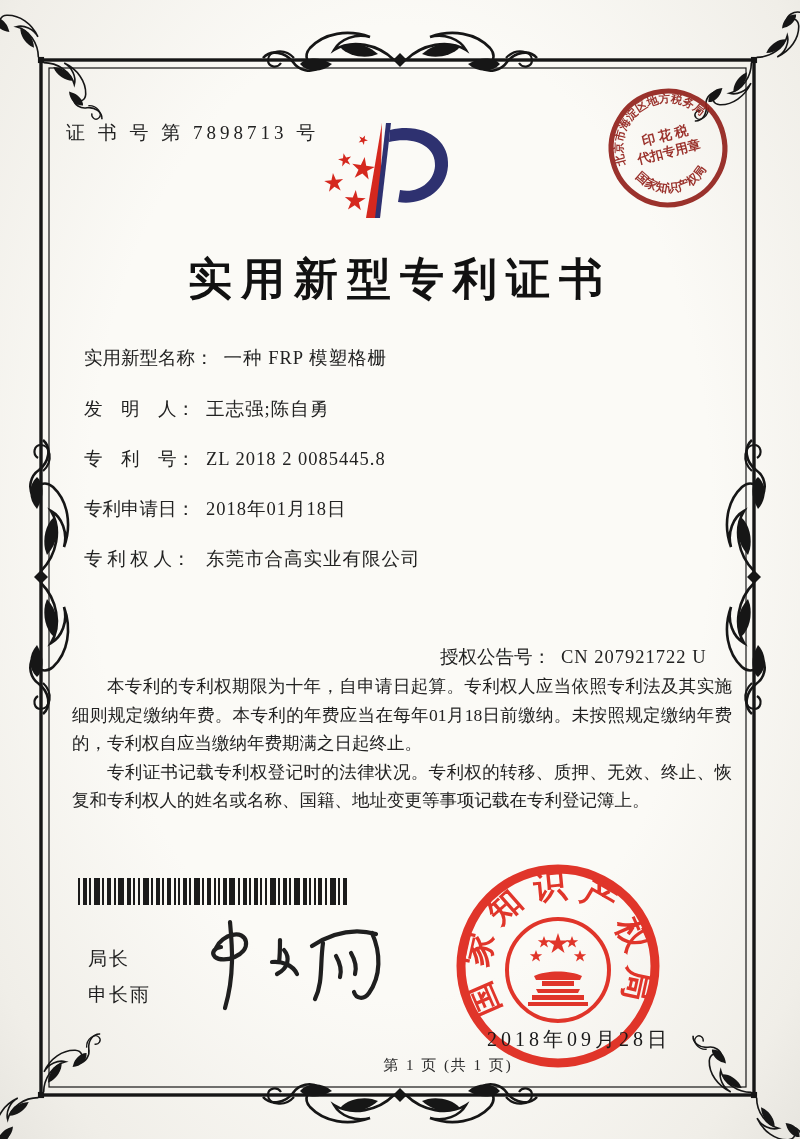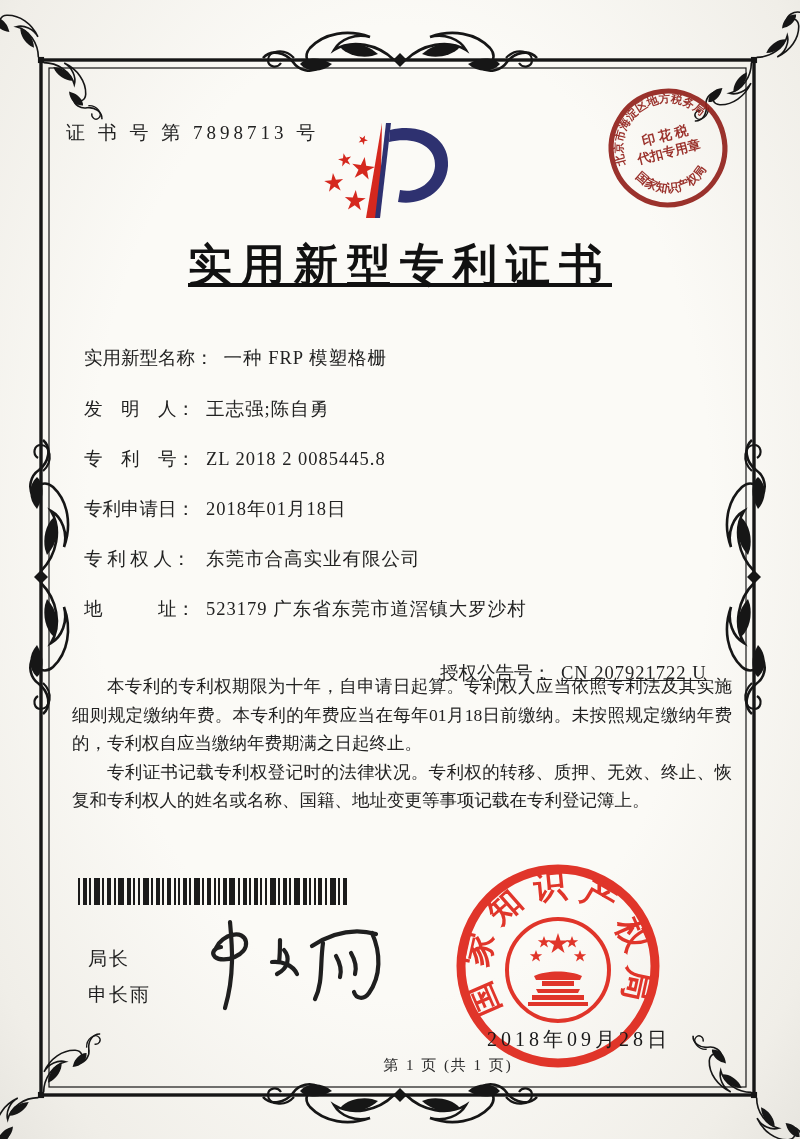--- a/index.html
+++ b/index.html
@@ -19,28 +19,28 @@
   
   .cert-no { left:66px; top:120px; font-size:19px; letter-spacing:4px; color:#222; z-index:3; }
 
   
   .logo { left:308px; top:114px; width:148px; height:110px; z-index:3; }
 
   
   .tax-stamp { left:606px; top:86px; width:124px; height:124px; z-index:4; transform:rotate(-14deg); opacity:.92; }
 
   
-  .title { left:0; top:236px; width:100%; text-align:center; font-size:44px; font-weight:700;
-           letter-spacing:9px; color:#111; z-index:3;text-decoration:underline; }
+  .title { left:0; top:250px; width:100%; text-align:center; font-size:44px; font-weight:700;
+           letter-spacing:9px; color:#111; z-index:3; }
 
   
   .field-row { position:absolute; left:84px; font-size:18.5px; white-space:nowrap; z-index:3; color:#222; }
   .flabel { display:inline-block; min-width:112px; white-space:pre; }
   .fvalue { margin-left:10px; letter-spacing:1px; }
-  .grant-no-cell { position:absolute; left:356px; top:16px;text-decoration:underline; }
+  .grant-no-cell { position:absolute; left:356px; top:0; }
 
   
   .body-text { left:72px; top:672px; width:660px; z-index:3; font-size:17.5px; line-height:28.6px;
                text-align:justify; color:#222; }
   .body-text p { text-indent:2em; }
 
   
   .barcode { left:78px; top:878px; height:27px; display:flex; align-items:stretch; z-index:3; }
   .barcode span { background:#1b1b1b; flex:0 0 auto; margin-right:2.6px; }
 
@@ -134,23 +134,20 @@
     <span class="flabel">发　明　人：</span><span class="fvalue">王志强;陈自勇</span>
   </div>
   <div class="field-row" style="top:446px">
     <span class="flabel">专　利　号：</span><span class="fvalue">ZL 2018 2 0085445.8</span>
   </div>
   <div class="field-row" style="top:496px">
     <span class="flabel">专利申请日：</span><span class="fvalue">2018年01月18日</span>
   </div>
   <div class="field-row" style="top:546px">
     <span class="flabel">专 利 权 人：</span><span class="fvalue">东莞市合高实业有限公司</span>
-  </div>
-  <div class="field-row" style="top:596px">
-    <span class="flabel">地　　　址：</span><span class="fvalue">523179 广东省东莞市道滘镇大罗沙村</span>
   </div>
   <div class="field-row" style="top:644px; width:660px">
     <span class="grant-no-cell">
       <span class="flabel" style="min-width:0">授权公告号：</span><span class="fvalue">CN 207921722 U</span>
     </span>
   </div>
 
   <div class="abs body-text">
     <p>本专利的专利权期限为十年，自申请日起算。专利权人应当依照专利法及其实施细则规定缴纳年费。本专利的年费应当在每年01月18日前缴纳。未按照规定缴纳年费的，专利权自应当缴纳年费期满之日起终止。</p>
     <p>专利证书记载专利权登记时的法律状况。专利权的转移、质押、无效、终止、恢复和专利权人的姓名或名称、国籍、地址变更等事项记载在专利登记簿上。</p>

